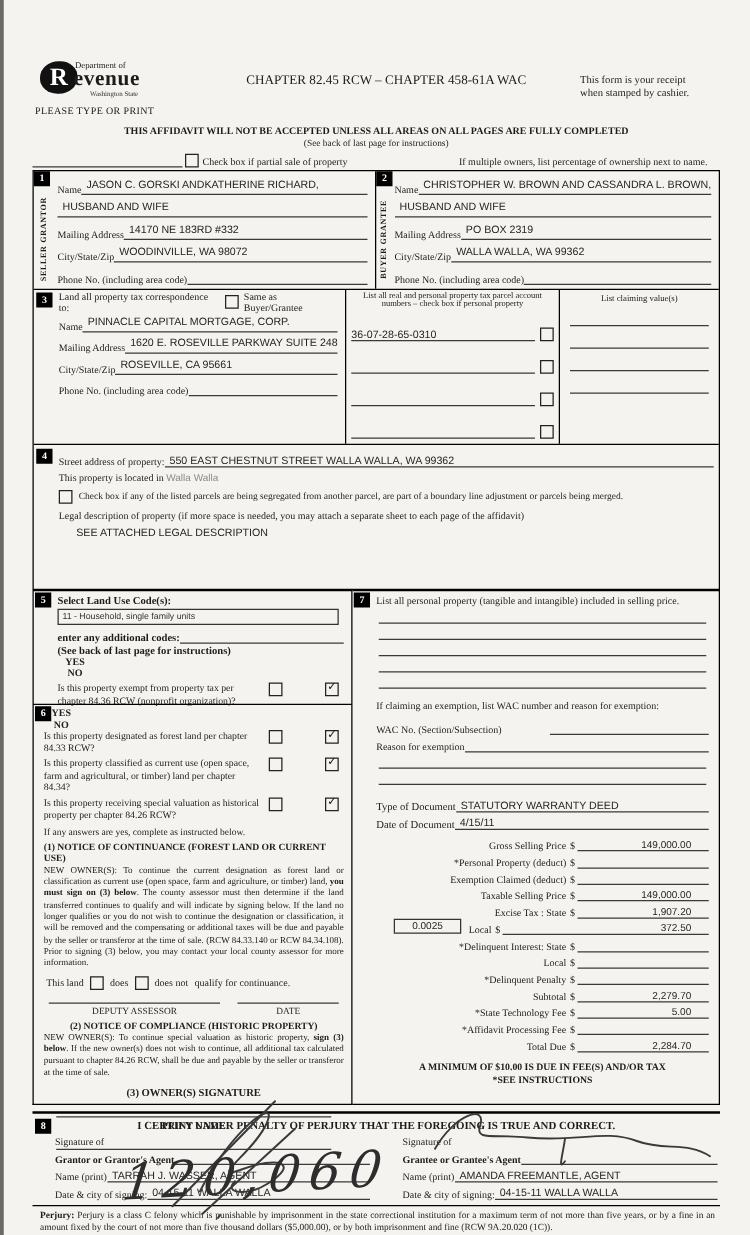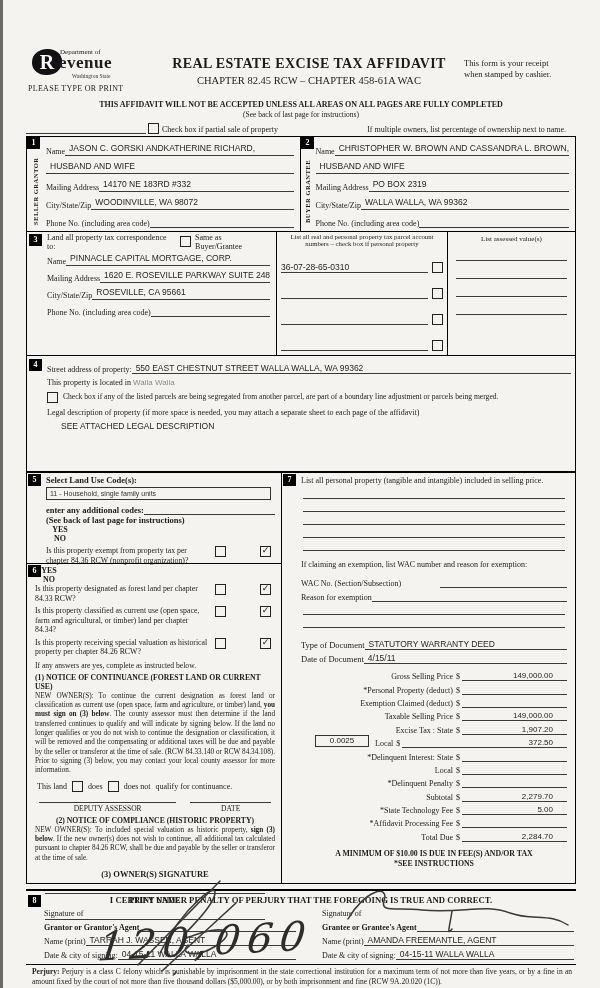--- a/index.html
+++ b/index.html
@@ -149,21 +149,20 @@
 
     <div class="hdrA">
       <div class="logo">
         <div class="logo-mark">R</div>
         <div class="logo-dept">Department of</div>
         <div class="logo-rev">evenue</div>
         <div class="logo-sub">Washington State</div>
         <div class="logo-please">PLEASE TYPE OR PRINT</div>
       </div>
       <div class="hdr-title">
-        <div class="t1">REAL ESTATE EXCISE TAX AFFIDAVIT</div>
         <div class="t2">CHAPTER 82.45 RCW – CHAPTER 458-61A WAC</div>
       </div>
       <div class="hdr-receipt">
         <div>This form is your receipt</div>
         <div>when stamped by cashier.</div>
       </div>
     </div>
     <div class="hdr-notice">THIS AFFIDAVIT WILL NOT BE ACCEPTED UNLESS ALL AREAS ON ALL PAGES ARE FULLY COMPLETED</div>
     <div class="hdr-seeback">(See back of last page for instructions)</div>
     <div class="hdrD">
@@ -270,21 +269,21 @@
           <div class="prl">
               <span class="ul"></span>
               <span class="cb"></span>
             </div>
           <div class="prl">
               <span class="ul"></span>
               <span class="cb"></span>
             </div>
         </div>
         <div class="assessedcell">
-          <div>List assessed value(s)</div>
+          <div>List claiming value(s)</div>
           <div class="ul"></div>
           <div class="ul"></div>
           <div class="ul"></div>
           <div class="ul"></div>
         </div>
       </div>
 
       <div class="s4">
         <span class="numbox">4</span>
         <div class="fld">
@@ -365,21 +364,21 @@
           </div>
           <div class="dalines">
               <span class="l1"></span>
               <span class="l2"></span>
             </div>
           <div class="dalabels">
               <span class="l1">DEPUTY ASSESSOR</span>
               <span class="l2">DATE</span>
             </div>
           <div class="h6 h6c">(2) NOTICE OF COMPLIANCE (HISTORIC PROPERTY)</div>
-          <div class="para"><span>NEW OWNER(S): To included special valuation as historic property, </span><b>sign (3) below</b><span>. If the new owner(s) does not wish to continue, all additional tax calculated pursuant to chapter 84.26 RCW, shall be due and payable by the seller or transferor at the time of sale.</span></div>
+          <div class="para"><span>NEW OWNER(S): To continue special valuation as historic property, </span><b>sign (3) below</b><span>. If the new owner(s) does not wish to continue, all additional tax calculated pursuant to chapter 84.26 RCW, shall be due and payable by the seller or transferor at the time of sale.</span></div>
           <div class="h6 h6c" style="font-size:8.5px;margin-top:6px;">(3) OWNER(S) SIGNATURE</div>
           <div class="sigline6"></div>
           <div class="printname">PRINT NAME</div>
           <div class="sigline6"></div>
         </div>
       </div>
 
       <div class="box7 b7">
         <span class="numbox">7</span>
         <div class="b7text">List all personal property (tangible and intangible) included in selling price.</div>

